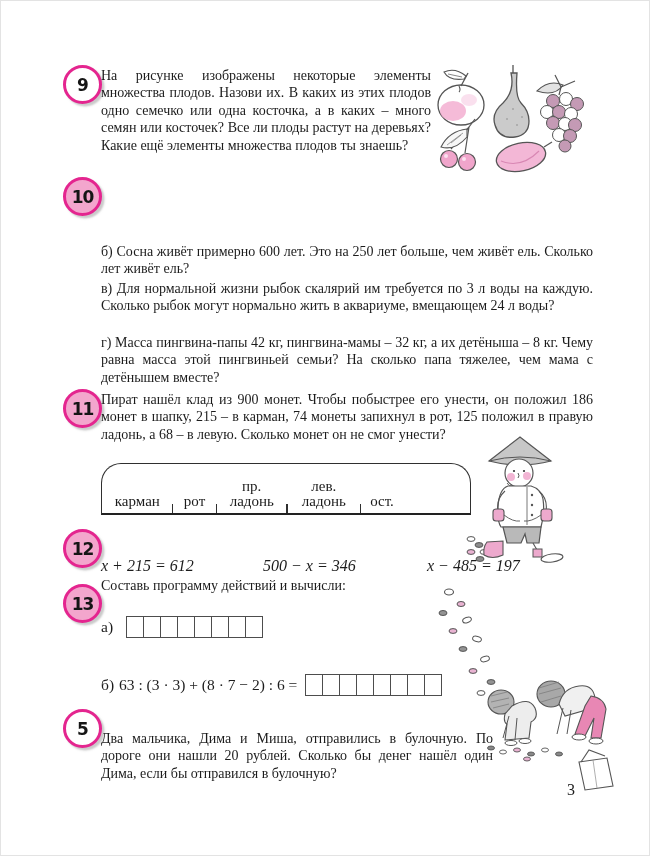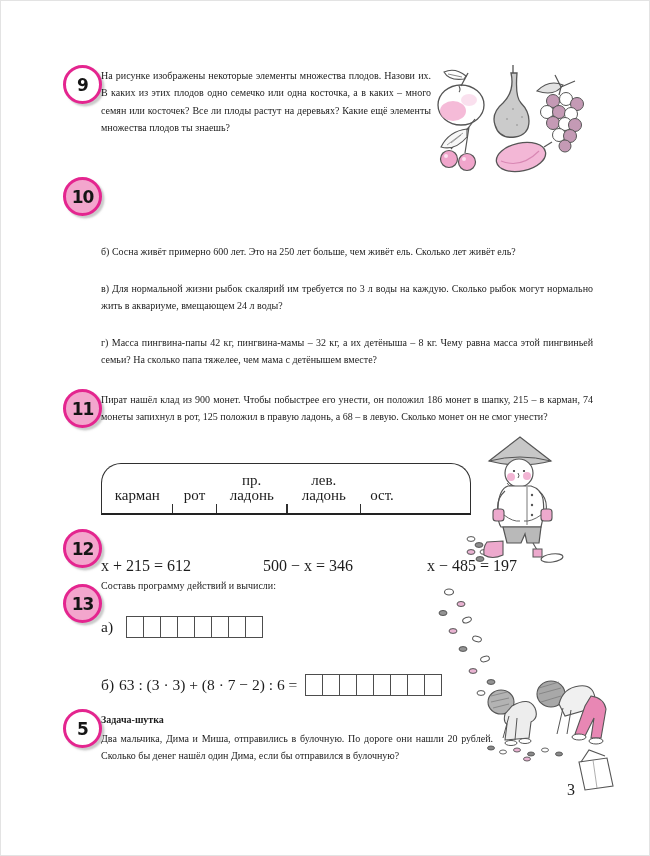--- a/index.html
+++ b/index.html
@@ -11,46 +11,46 @@
   .badge{
     position:absolute; left:62px; width:33px; height:33px; border-radius:50%;
     border:3.2px solid var(--accent); background:var(--circle-pink);
     display:flex; align-items:center; justify-content:center;
     font-family:"DejaVu Sans","Liberation Sans",sans-serif; font-weight:bold;
     font-size:17px; color:#151515; box-shadow:2.5px 2.5px 2px rgba(150,150,150,.5);
     letter-spacing:-1px;
   }
   .badge.white{ background:#fff; }
   .ptext{
-    position:absolute; left:100px; width:492px; font-size:10px; line-height:17.4px;
+    position:absolute; left:100px; width:492px; font-size:14px; line-height:17.4px;
     text-align:justify;
   }
   .narrow{ width:330px; }
   .p14w{ width:392px; }
   .bold{ font-weight:bold; }
   .eq{
-    position:absolute; top:556px; font-size:16px; white-space:nowrap;
+    position:absolute; top:556px; font-style:italic; font-size:16px; white-space:nowrap;
   }
   .exprrow{
     position:absolute; left:100px; display:flex; align-items:center; white-space:nowrap;
     font-size:15.5px;
   }
   .exprrow .lbl{ margin-right:5px; }
   .cells{ display:flex; margin-left:9px; }
   .cell{ width:16px; height:20px; border:1px solid #4d4d4d; margin-left:-1px; background:#fff; }
   
   .coin-table{
     position:absolute; left:100px; top:462px; width:370px; height:52px;
     border:1.6px solid #2f2f2f; border-bottom:2.6px solid #222;
     border-radius:20px 20px 0 0; box-sizing:border-box;
     display:flex; align-items:stretch;
   }
   .seg{
     position:relative; display:flex; align-items:flex-end; justify-content:center;
-    font-size:15px; line-height:15px; padding-bottom:10px;
+    font-size:15px; line-height:15px; padding-bottom:4px;
     white-space:pre-line; text-align:center;
   }
   .seg:not(:last-child)::after{
     content:''; position:absolute; right:-0.8px; bottom:0; width:1.6px; height:9px; background:#2f2f2f;
   }
   .pagenum{ position:absolute; left:566px; top:780px; font-size:16px; }
   svg{ display:block; }
   .ill{ position:absolute; }
 </style>
 </head>
@@ -224,21 +224,20 @@
     <ellipse cx="30" cy="63" rx="4" ry="2.4" fill="#939393" stroke="#555" stroke-width="1"></ellipse>
     <ellipse cx="52" cy="73" rx="4.5" ry="2.6" fill="#fff" stroke="#555" stroke-width="1" transform="rotate(-15 52 73)"></ellipse>
     <ellipse cx="40" cy="85" rx="4" ry="2.4" fill="#e9b3d2" stroke="#555" stroke-width="1"></ellipse>
     <ellipse cx="58" cy="96" rx="4" ry="2.4" fill="#939393" stroke="#555" stroke-width="1"></ellipse>
     <ellipse cx="48" cy="107" rx="4" ry="2.4" fill="#fff" stroke="#555" stroke-width="1"></ellipse>
   </svg>
 
   <div class="badge white" style="top:708px">
       <span>5</span>
     </div>
-  <div class="ptext p14w bold" style="top:710px">Задача-шутка</div>
   <div class="ptext p14w" style="top:729px">Два мальчика, Дима и Миша, отправились в булочную. По дороге они нашли 20 рублей. Сколько бы денег нашёл один Дима, если бы отправился в булочную?</div>
 
   <svg class="ill" style="left:466px; top:645px" width="165" height="150" viewBox="0 0 165 150">
     <g>
       <ellipse cx="34" cy="56" rx="13" ry="12" fill="#b3b3b3" stroke="#555" stroke-width="1.1"></ellipse>
       <path d="M24 50 L40 46 M24 56 L42 52 M26 62 L42 58" stroke="#777" stroke-width="0.7" fill="none"></path>
       <path d="M45 60 Q62 50 68 62 Q72 72 64 76 L62 92 L38 94 L40 78 Q36 76 38 68 Z" fill="#ededed" stroke="#555" stroke-width="1.1"></path>
       <path d="M42 70 L36 92 M50 72 L48 94" stroke="#555" stroke-width="1" fill="none"></path>
       <ellipse cx="44" cy="97" rx="6" ry="2.5" fill="#fff" stroke="#555" stroke-width="1"></ellipse>
       <ellipse cx="58" cy="95" rx="6" ry="2.5" fill="#fff" stroke="#555" stroke-width="1"></ellipse>

